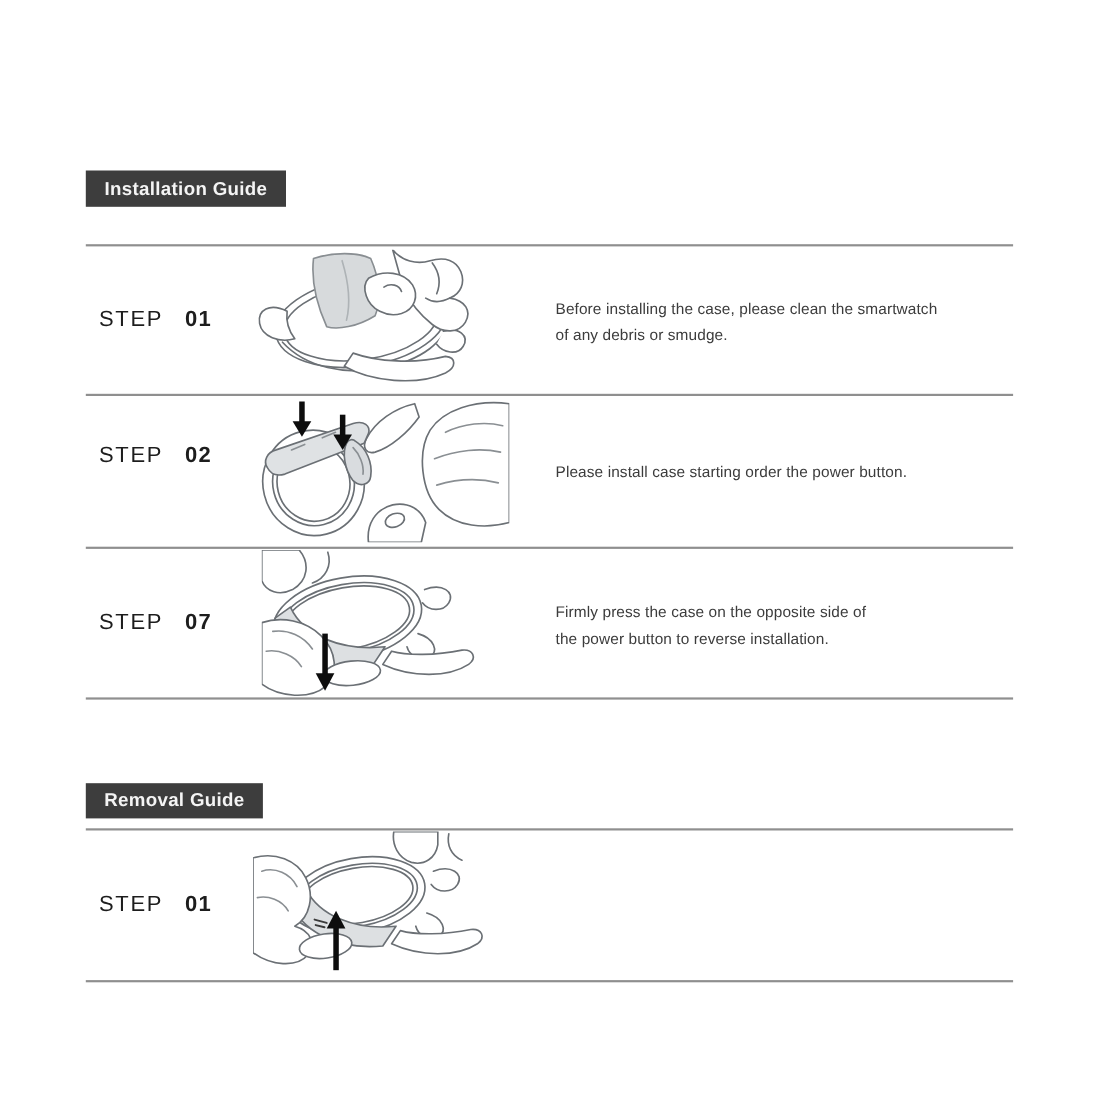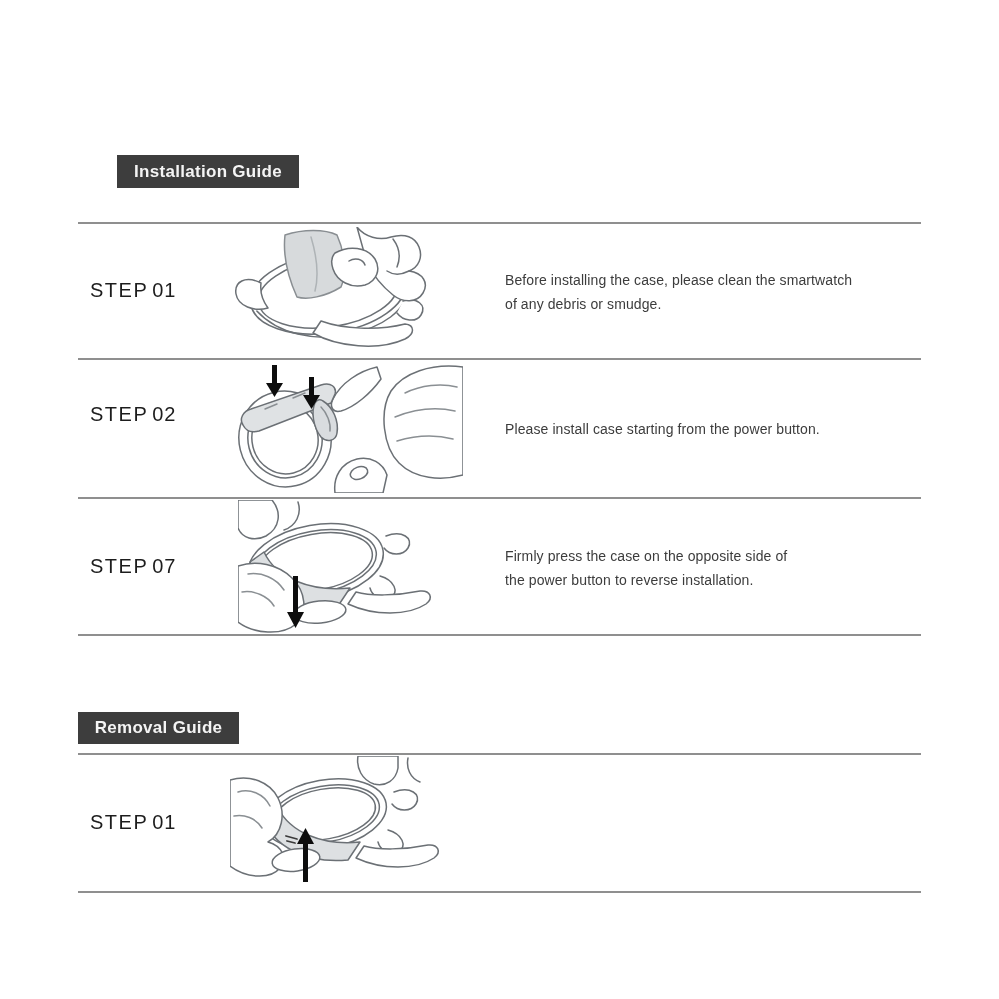--- a/index.html
+++ b/index.html
@@ -5,26 +5,26 @@
   :root{
     --badge-bg:#3d3d3d; --badge-text:#f4f4f4; --divider:#8f8f8f;
     --step-label:#1d1d1d; --body-text:#3c3c3c; --line-art:#6b7075;
     --shade:#d7dadc; --arrow:#0d0d0d;
   }
   html,body{margin:0;padding:0;background:#fff;}
   #canvas{position:relative;width:999px;height:999px;background:#ffffff;overflow:hidden;
     font-family:"Liberation Sans", sans-serif;}
   .badge{position:absolute;left:78px;background:var(--badge-bg);color:var(--badge-text);
     font-size:17px;font-weight:700;letter-spacing:.3px;display:flex;align-items:center;justify-content:center;}
-  #badge-install{top:155px;width:182px;height:33px;margin-left:39px;}
+  #badge-install{top:155px;width:182px;height:33px;}
   #badge-removal{top:712px;width:161px;height:32px;}
   .divider{position:absolute;left:78px;width:843px;height:2px;background:var(--divider);}
   .step-label{position:absolute;left:90px;font-size:20px;color:var(--step-label);white-space:nowrap;}
   .step-label .word{font-weight:400;letter-spacing:1.5px;}
-  .step-label .num{font-weight:400;margin-left:4px;letter-spacing:1px;}
+  .step-label .num{font-weight:700;margin-left:20px;letter-spacing:1px;}
   .step-desc{position:absolute;left:505px;font-size:14px;line-height:24px;color:var(--body-text);
     white-space:pre-line;letter-spacing:.1px;}
   .illo{position:absolute;}
   svg{display:block;}
 </style>
 </head>
 <body>
 
 <div id="canvas">
 
@@ -87,21 +87,21 @@
           <rect x="37" y="2" width="5" height="20"></rect>
           <path d="M 31,20 L 48,20 L 39.5,34 Z"></path>
         </g>
         <g fill="#0d0d0d" stroke="none">
           <rect x="74" y="14" width="5" height="20"></rect>
           <path d="M 68,32 L 85,32 L 76.5,46 Z"></path>
         </g>
       </g>
     </svg>
   </div>
-  <div class="step-desc" style="top:417px">Please install case starting from the power button.</div>
+  <div class="step-desc" style="top:417px">Please install case starting order the power button.</div>
 
   <div class="divider" style="top:497px"></div>
 
   <div class="step-label" style="top:555px">
     <span class="word">STEP</span><span class="num">07</span>
   </div>
   <div class="illo" style="left:238px;top:500px">
     <svg width="225" height="133" viewBox="0 0 225 133">
       <g stroke="#6b7075" stroke-width="1.5" fill="none" stroke-linecap="round" stroke-linejoin="round">
         <path d="M 34,0 C 44,12 42,28 28,36 C 16,42 4,38 0,28 L 0,0 Z" fill="#ffffff"></path>

